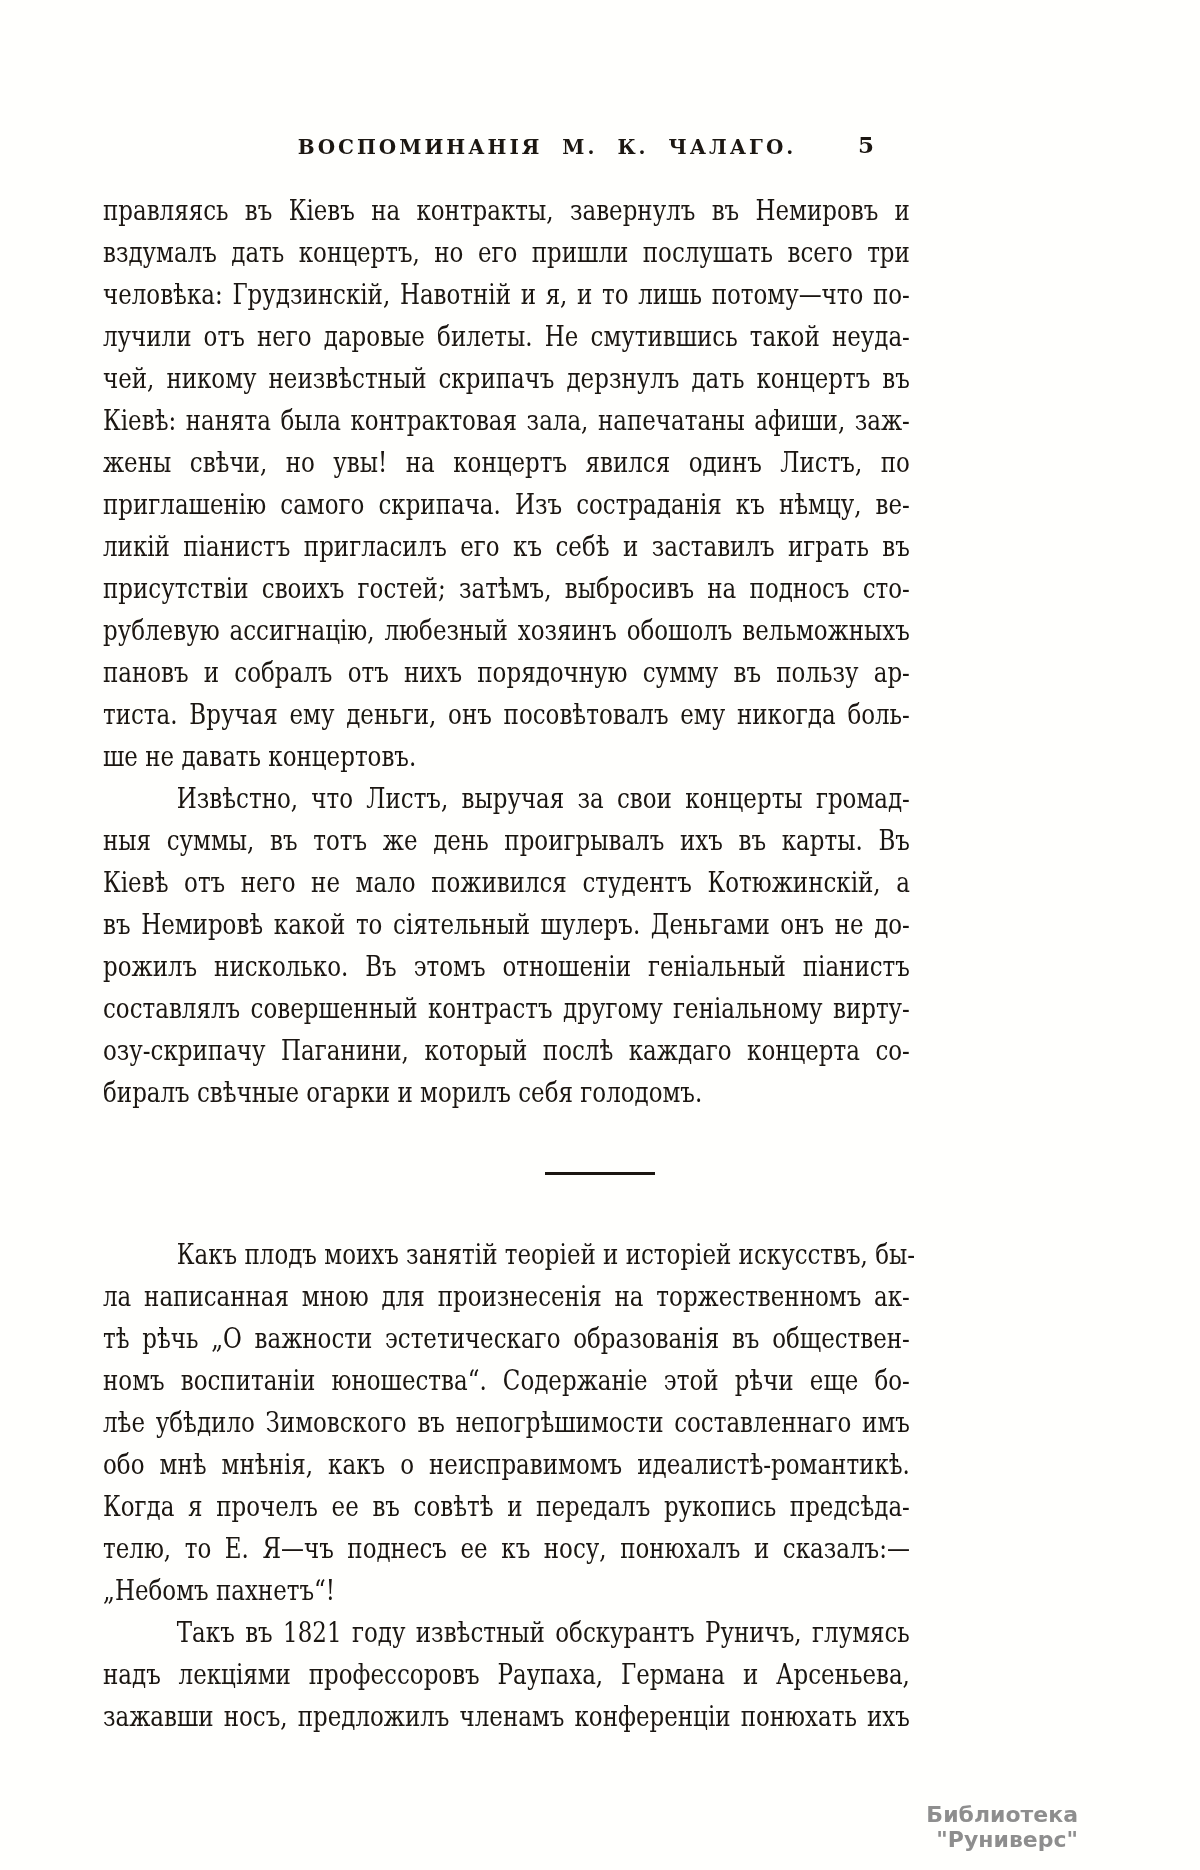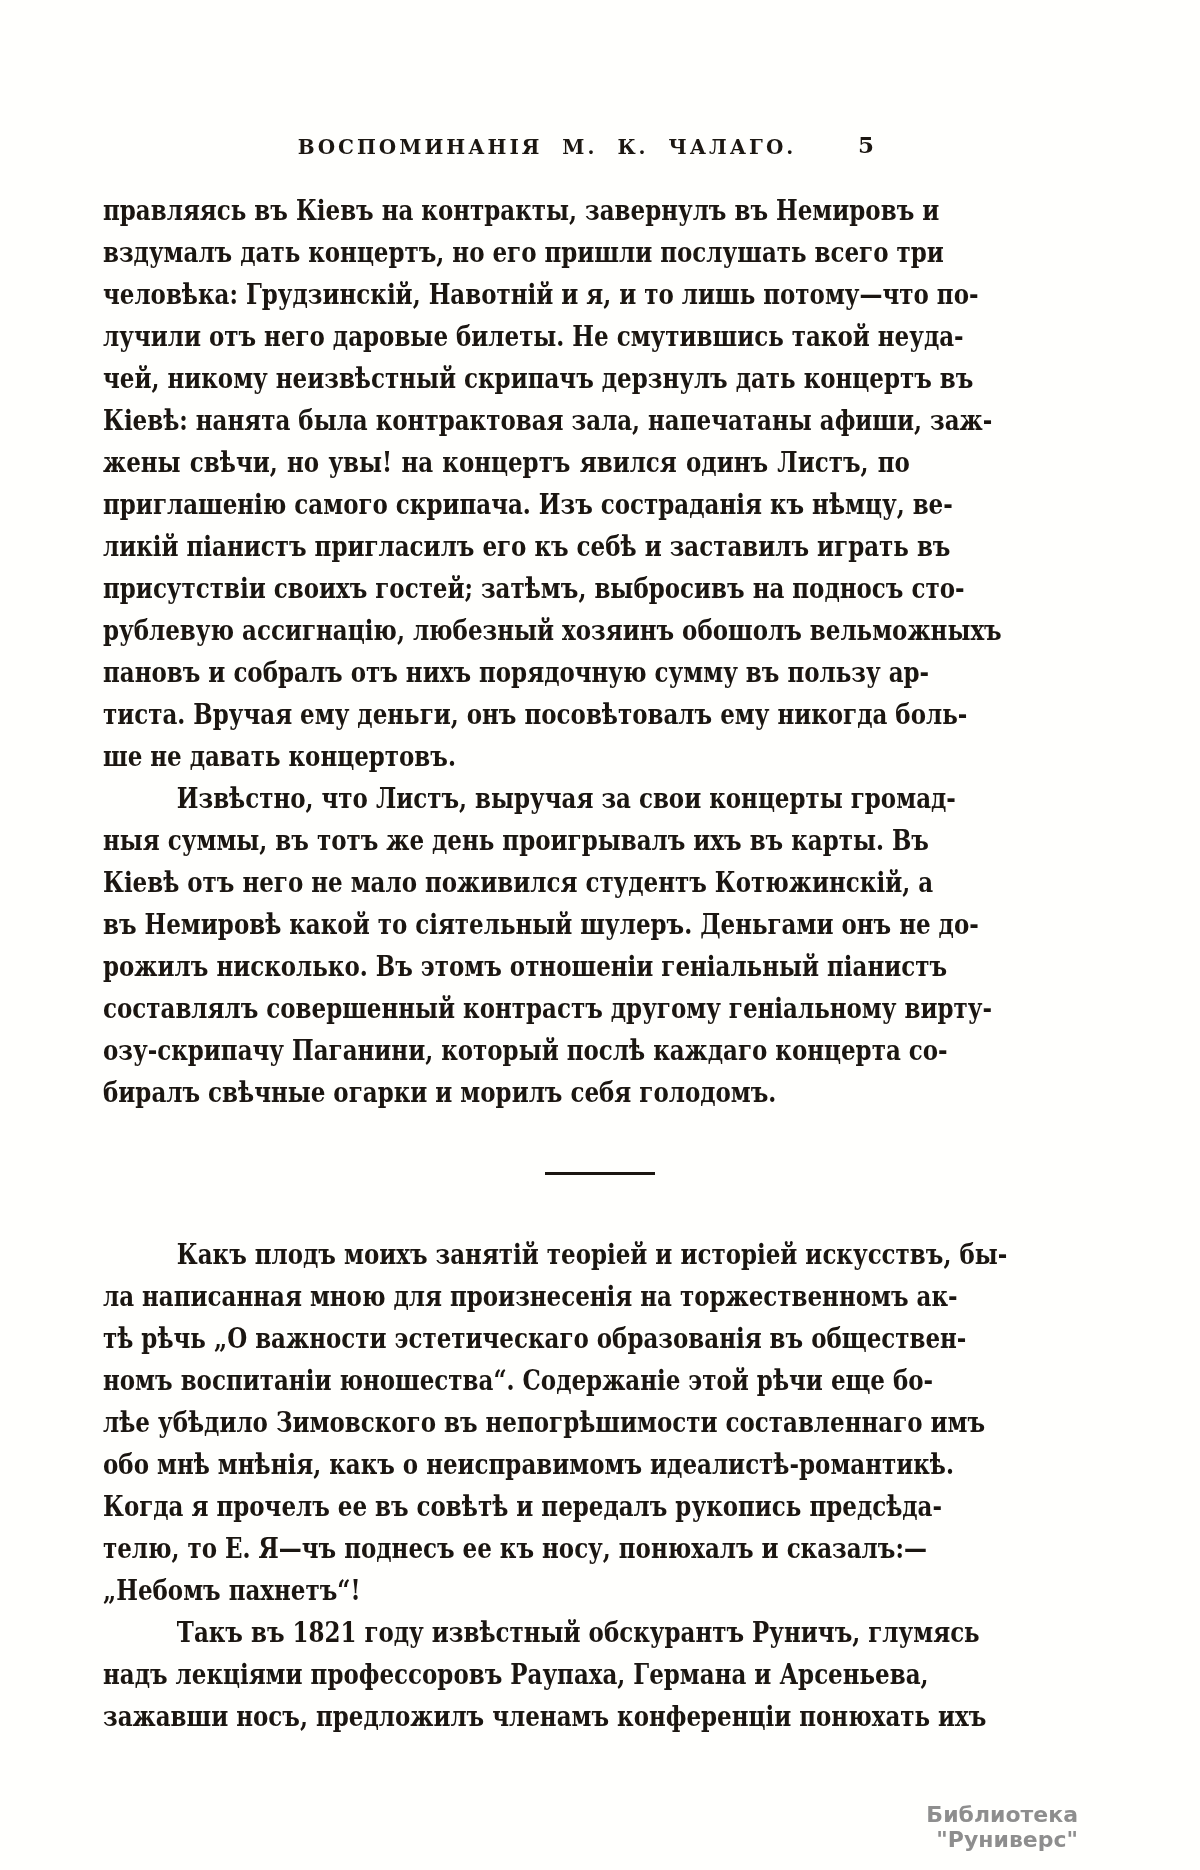--- a/index.html
+++ b/index.html
@@ -20,21 +20,21 @@
     font-size:20px; font-weight:bold;
     letter-spacing:3px; word-spacing:10px;
     color:#1c1712;
   }
   .page-number {
     position:absolute; top:131px; left:858px;
     font-size:23px; font-weight:bold;
     color:#1c1712;
   }
   .body-block {
-    position:absolute; left:103px; top:190px; width:807px;font-weight:bold;
+    position:absolute; left:103px; top:190px; width:807px;
   }
   .scale-wrap {
     width:984px;
     transform:scaleX(0.82);
     transform-origin:0 0;
     font-size:28px;
     line-height:42px;
     color:#1b1611;
   }
   .para { margin:0; }

